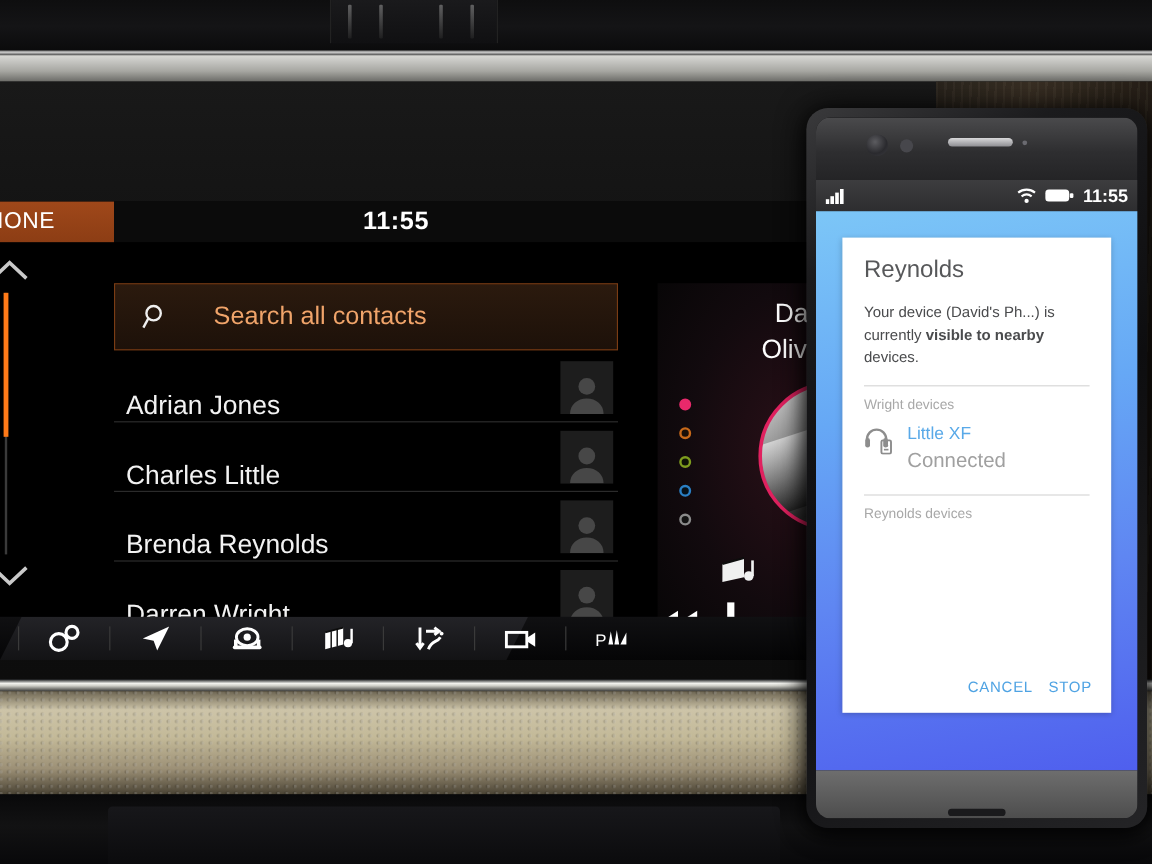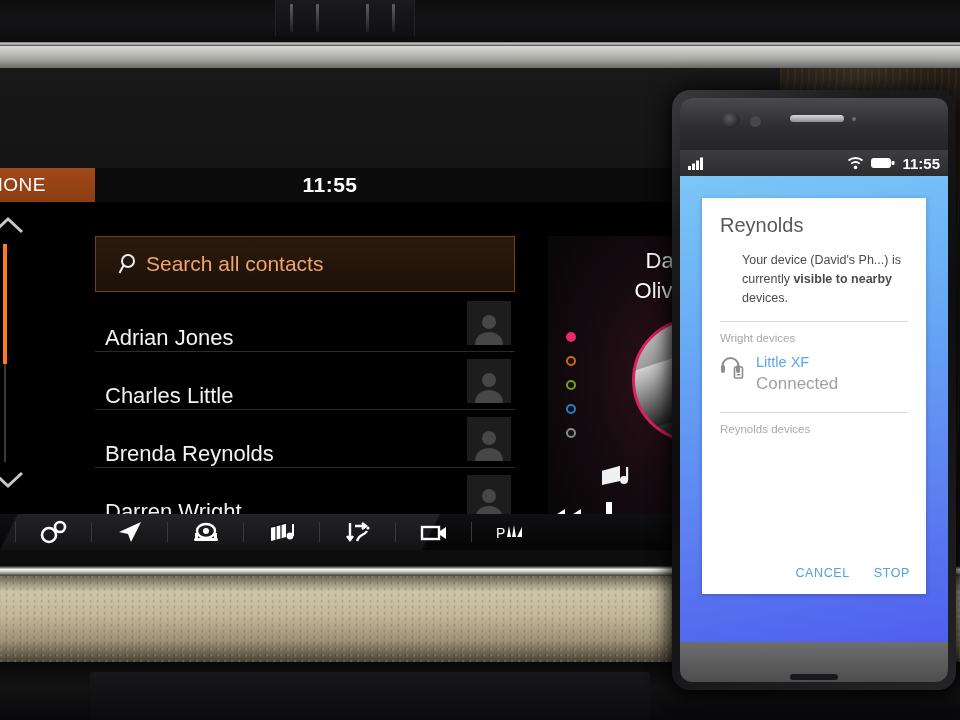--- a/index.html
+++ b/index.html
@@ -96,21 +96,21 @@
     position:absolute; left:20px; top:38px; width:2px; height:218px; background:#3a3a3a;
   }
   .scroll-thumb {
     position:absolute; left:19px; top:38px; width:4px; height:120px;
     background:#ff7a18;
   }
 
   .search-bar {
     position:absolute; left:155px; top:34px; width:420px; height:56px;
     background: linear-gradient(180deg,#2b1a0e,#1d1109);
-    border:1px solid #7a3c14; display:flex; align-items:center; gap:4px; padding-left:22px;
+    border:1px solid #7a3c14; display:flex; align-items:center; gap:36px; padding-left:22px;
   }
   .search-label { color:#f0a46a; font-size:21px; }
   .mag svg { width: 24px; height: 24px; display:block; }
 
   .contacts { position:absolute; left:155px; top:92px; width:420px; }
   .contact-row {
     position:relative; height:58px; display:flex; align-items:flex-end;
     border-bottom:1px solid #2b2b2b; padding-left:10px;
   }
   .contact-row:first-child { border-top: none; }
@@ -200,30 +200,30 @@
   .phone-screen {
     position:absolute; left:0; top:78px; width:268px; height:466px;
     background: linear-gradient(170deg,#7cc6f7 0%, #66a8f5 35%, #5f86f2 65%, #4f5fee 100%);
   }
   .bt-card {
     position:absolute; left:22px; top:22px; width:224px; height:396px;
     background:#fff; box-shadow: 0 1px 5px rgba(0,0,0,.22);
     padding: 16px 18px 0 18px;
   }
   .bt-title { color:#57585a; font-size:20px; margin-bottom:14px; }
-  .bt-desc { color:#4a4b4d; font-size:12.5px; line-height:1.5;margin-left:22px; }
+  .bt-desc { color:#4a4b4d; font-size:12.5px; line-height:1.5; }
   .bt-desc b { font-weight:700; }
   .bt-rule { height:1px; background:#d8d8d8; margin:14px 0 10px 0; }
   .bt-section { color:#a8a8a8; font-size:11.5px; }
   .bt-device { display:flex; align-items:flex-start; gap:10px; margin-top:9px; }
   .bt-dev-ico svg { width:26px; height:26px; display:block; }
   .bt-dev-name { color:#59a9e8; font-size:14.5px; line-height:1.1; }
   .bt-dev-status { color:#a0a0a0; font-size:17px; margin-top:3px; }
   .bt-actions {
-    position:absolute; right:16px; bottom:14px; display:flex; gap:24px;margin-left:24px;
+    position:absolute; right:16px; bottom:14px; display:flex; gap:13px;margin-left:24px;
   }
   .bt-btn { color:#4fa3e3; font-size:12.5px; letter-spacing:.6px; }
 
   .phone-nav {
     position:absolute; left:0; top:544px; width:268px; height:40px;
     background: linear-gradient(180deg,#6e6e6e,#4d4d4d);
   }
   .phone-bottom-notch {
     position:absolute; left:110px; top:576px; width:48px; height:6px; border-radius:3px;
     background:#1a1a1c;

